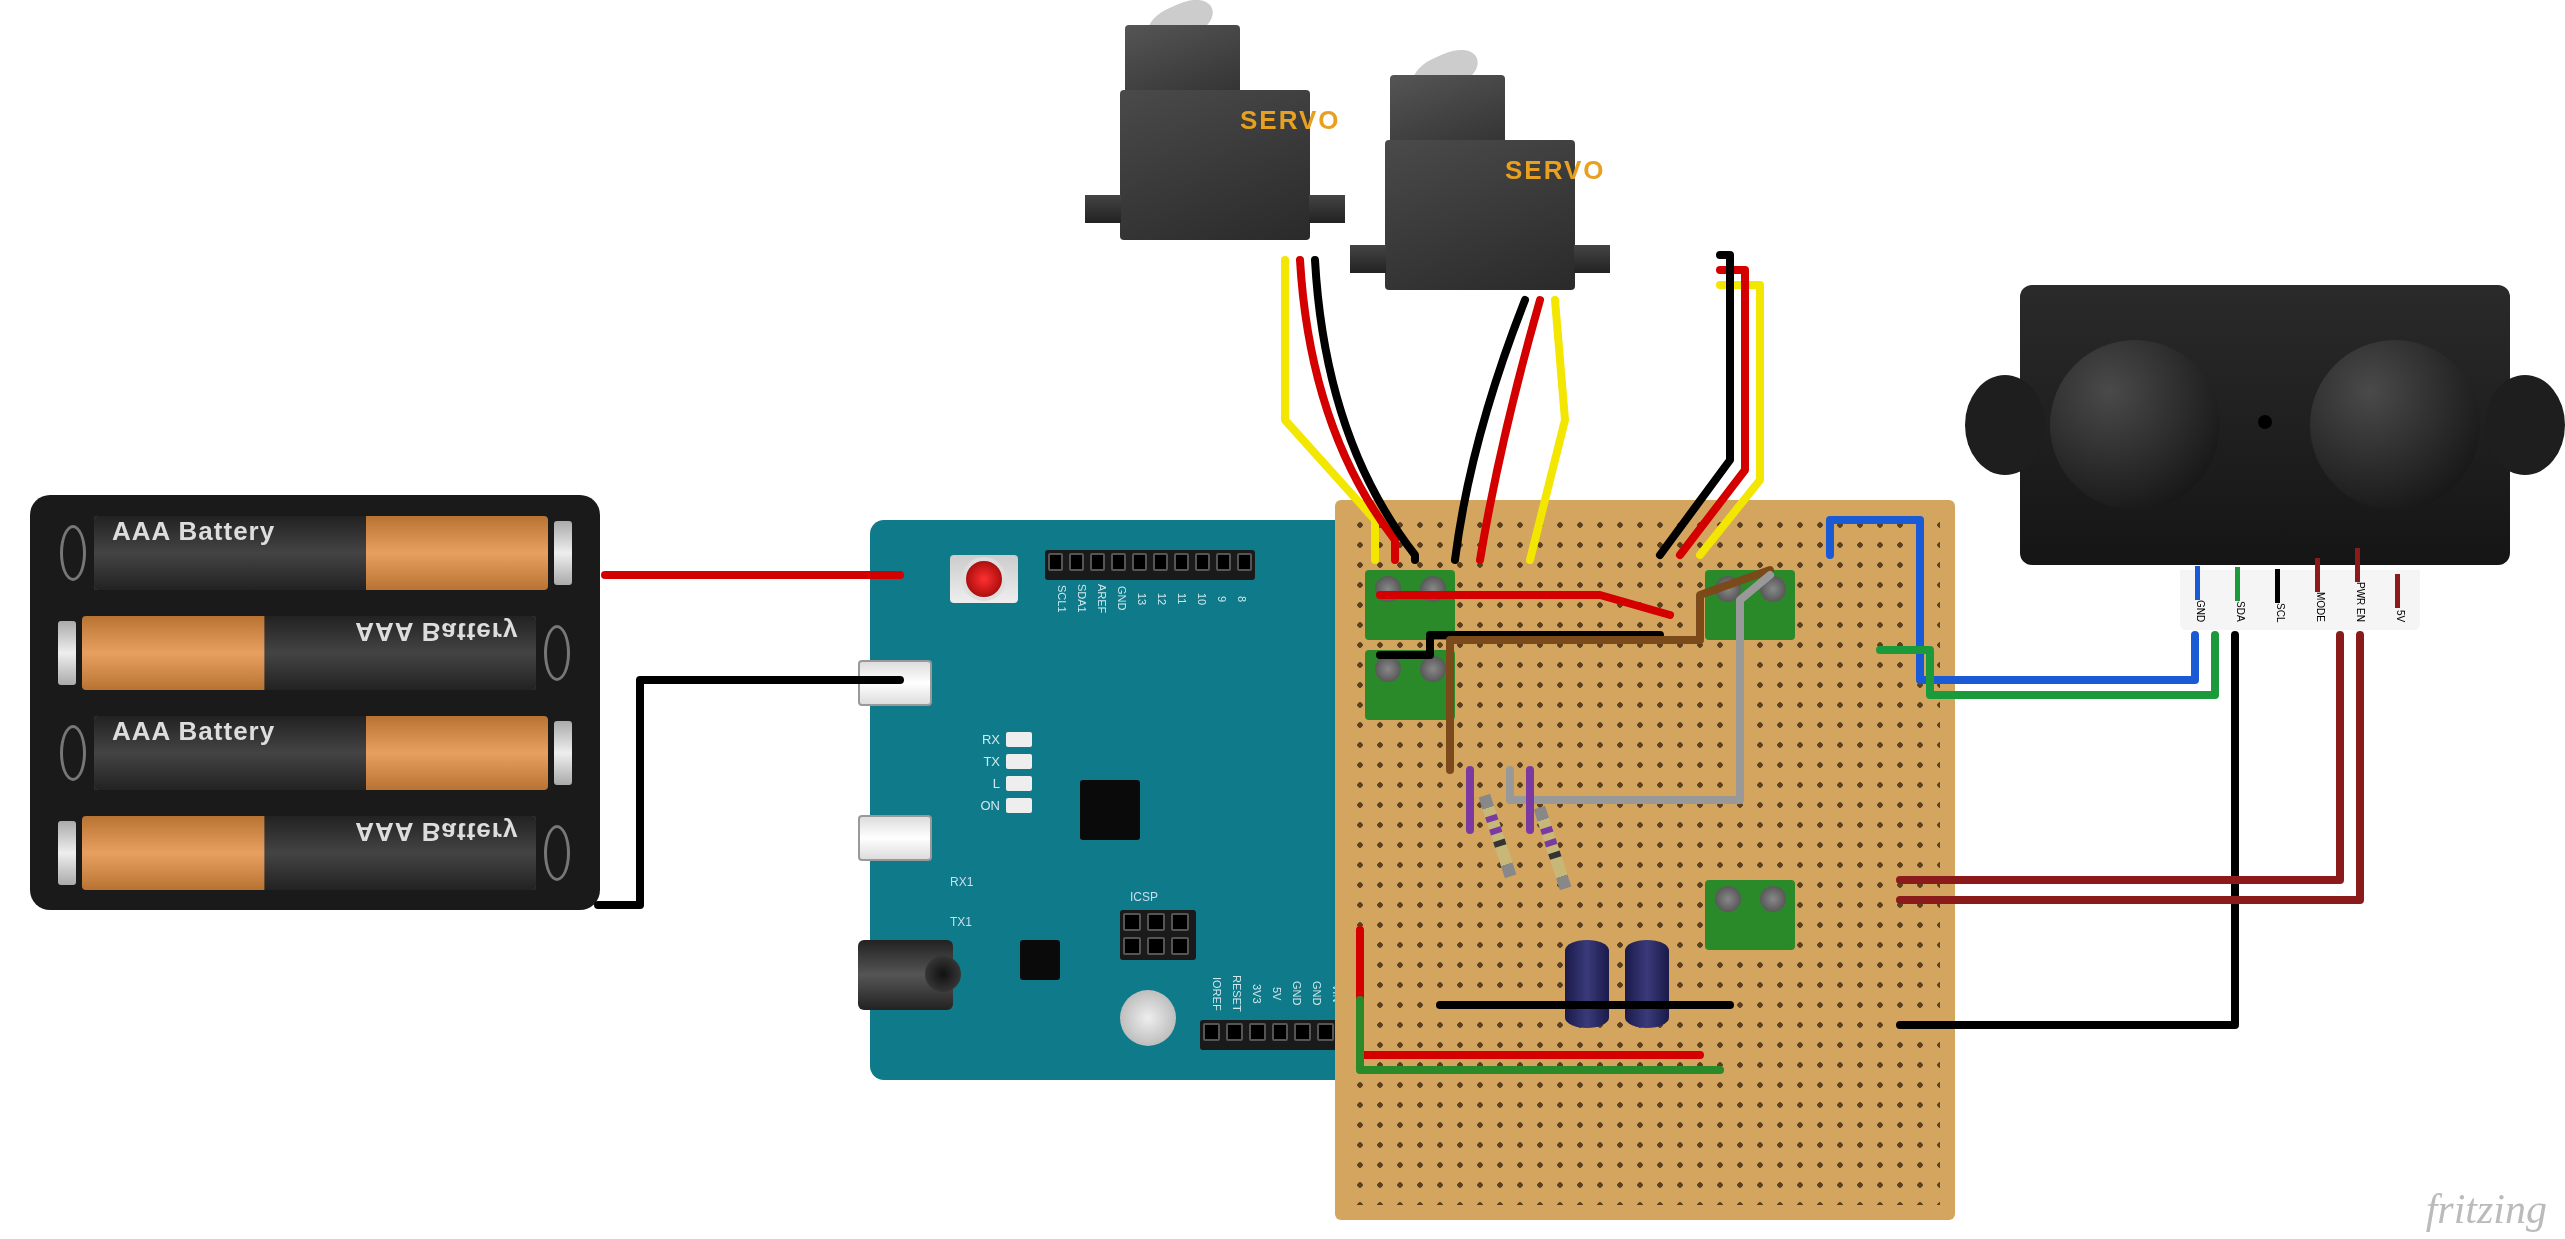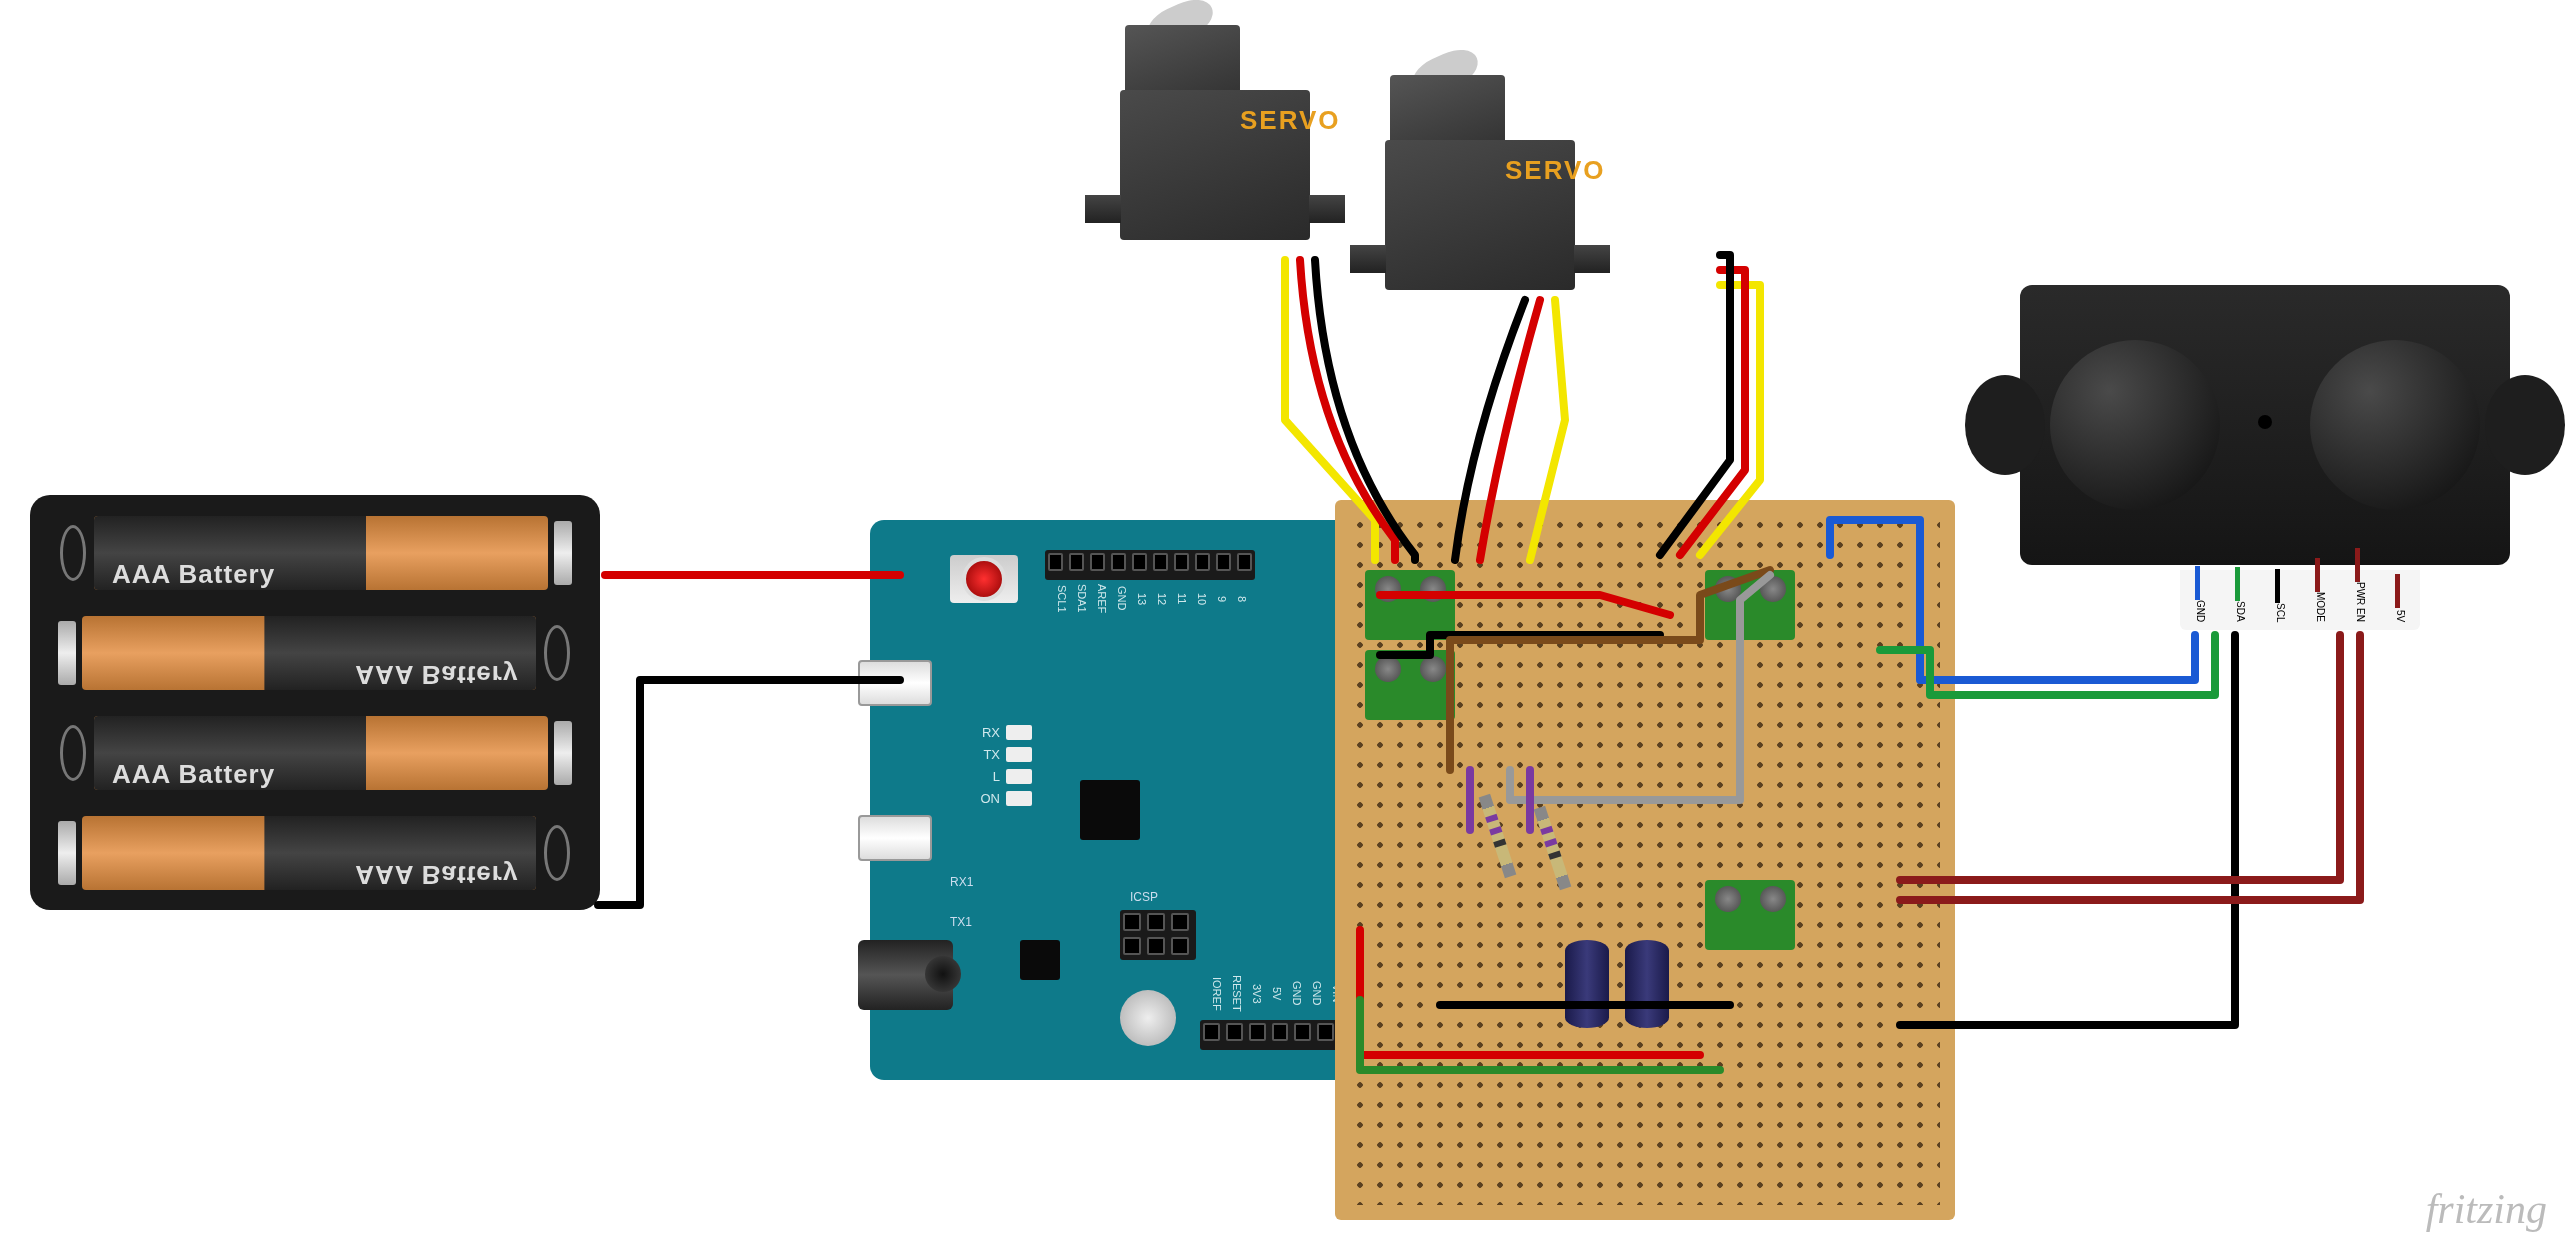--- a/index.html
+++ b/index.html
@@ -5,21 +5,21 @@
   html,body{margin:0;padding:0;background:#fff;font-family:sans-serif}
   .canvas{position:relative;width:2565px;height:1239px;background:#fff}
   .abs{position:absolute}
   
   .battery-holder{left:30px;top:495px;width:570px;height:415px;background:#1a1a1a;border-radius:20px;padding:15px 22px;box-sizing:border-box}
   .battery-row{display:flex;align-items:center;height:85px;margin-bottom:15px}
   .spring{width:20px;height:50px;border:3px solid #777;border-radius:50%;margin:0 8px}
   .battery{flex:1;height:74px;display:flex;align-items:center;border-radius:4px;overflow:hidden}
   .battery.normal{background:linear-gradient(#b87333,#e8a060,#b87333)}
   .battery.flip{background:linear-gradient(#b87333,#e8a060,#b87333);flex-direction:row-reverse}
-  .bat-dark{width:60%;height:100%;background:linear-gradient(#222,#444,#222);display:flex;align-items:flex-end;padding-left:18px;color:#ddd;font-size:26px;font-weight:bold;box-sizing:border-box;letter-spacing:1px}
+  .bat-dark{width:60%;height:100%;background:linear-gradient(#222,#444,#222);display:flex;align-items:flex-start;padding-left:18px;color:#ddd;font-size:26px;font-weight:bold;box-sizing:border-box;letter-spacing:1px}
   .battery.flip .bat-dark{transform:scaleX(-1)}
   .battery.flip .bat-dark span{transform:scaleX(-1) scaleY(-1)}
   .terminal{width:18px;height:64px;background:linear-gradient(#aaa,#eee,#aaa);margin:0 6px;border-radius:3px}
   
   .servo{width:220px;height:180px}
   .servo-body{position:absolute;left:30px;top:65px;width:190px;height:150px;background:linear-gradient(160deg,#4a4a4a,#2a2a2a);border-radius:4px}
   .servo-top{position:absolute;left:35px;top:0;width:115px;height:70px;background:linear-gradient(160deg,#555,#333);border-radius:4px}
   .servo-horn{position:absolute;left:55px;top:-20px;width:70px;height:35px;background:#ccc;border-radius:50%/60%;transform:rotate(-25deg)}
   .servo-label{position:absolute;left:120px;top:15px;color:#e8a020;font-weight:bold;font-size:26px;letter-spacing:2px}
   .servo-ear{position:absolute;width:36px;height:28px;background:linear-gradient(#444,#222)}
@@ -30,21 +30,21 @@
   .headers{background:#1a1a1a;border-radius:3px}
   .pinrow{display:flex}
   .pinhole{width:14px;height:14px;background:#000;border:2px solid #555;border-radius:2px;margin:3px}
   .pinlabel{color:#d0e8ec;font-size:12px;writing-mode:vertical-rl;text-align:center}
   .pinlabel-row{display:flex}
   .pinlabel-row span{width:20px;font-size:11px}
   .usb{background:linear-gradient(#ddd,#fff,#ddd);border:2px solid #999;border-radius:4px}
   .barrel{width:95px;height:70px;background:linear-gradient(#222,#555,#222);border-radius:6px}
   .barrel::after{content:"";position:absolute;right:-8px;top:16px;width:36px;height:36px;background:radial-gradient(#111,#444);border-radius:50%}
   .led-block{width:90px;height:90px}
-  .led-block .row{display:flex;align-items:flex-start;height:22px}
+  .led-block .row{display:flex;align-items:flex-end;height:22px}
   .led-block .lt{color:#d0e8ec;font-size:13px;width:30px;text-align:right;margin-right:6px}
   .led-block .li{width:26px;height:15px;background:#eee;border-radius:2px}
   .reset-btn{width:36px;height:36px;background:radial-gradient(#ff3030,#8b0000);border-radius:50%;border:4px solid #ddd}
   .chip{width:60px;height:60px;background:#0a0a0a;border-radius:3px}
   .smallchip{width:40px;height:40px;background:#0a0a0a;border-radius:3px}
   
   .proto{left:1335px;top:500px;width:620px;height:720px;background:#d4a55e;border-radius:6px}
   .proto-holes{position:absolute;inset:15px;background-image:radial-gradient(circle,#5a4020 2.5px,transparent 3px);background-size:20px 20px}
   .screw-term{width:90px;height:70px;background:#2a8a2a;border-radius:4px;display:flex;justify-content:space-around;align-items:flex-start;padding-top:6px;box-sizing:border-box}
   .screw-term::before,.screw-term::after{content:"";width:26px;height:26px;background:radial-gradient(#888,#444);border-radius:50%}

